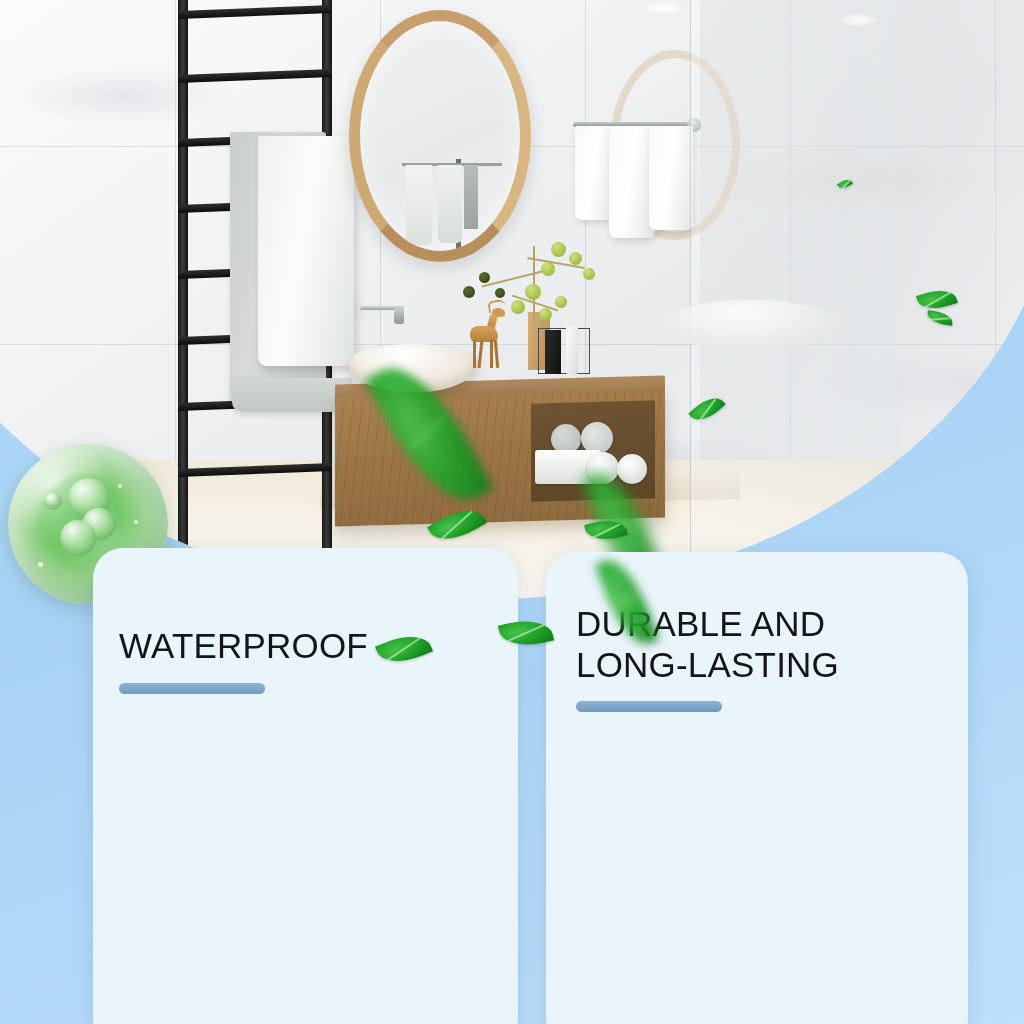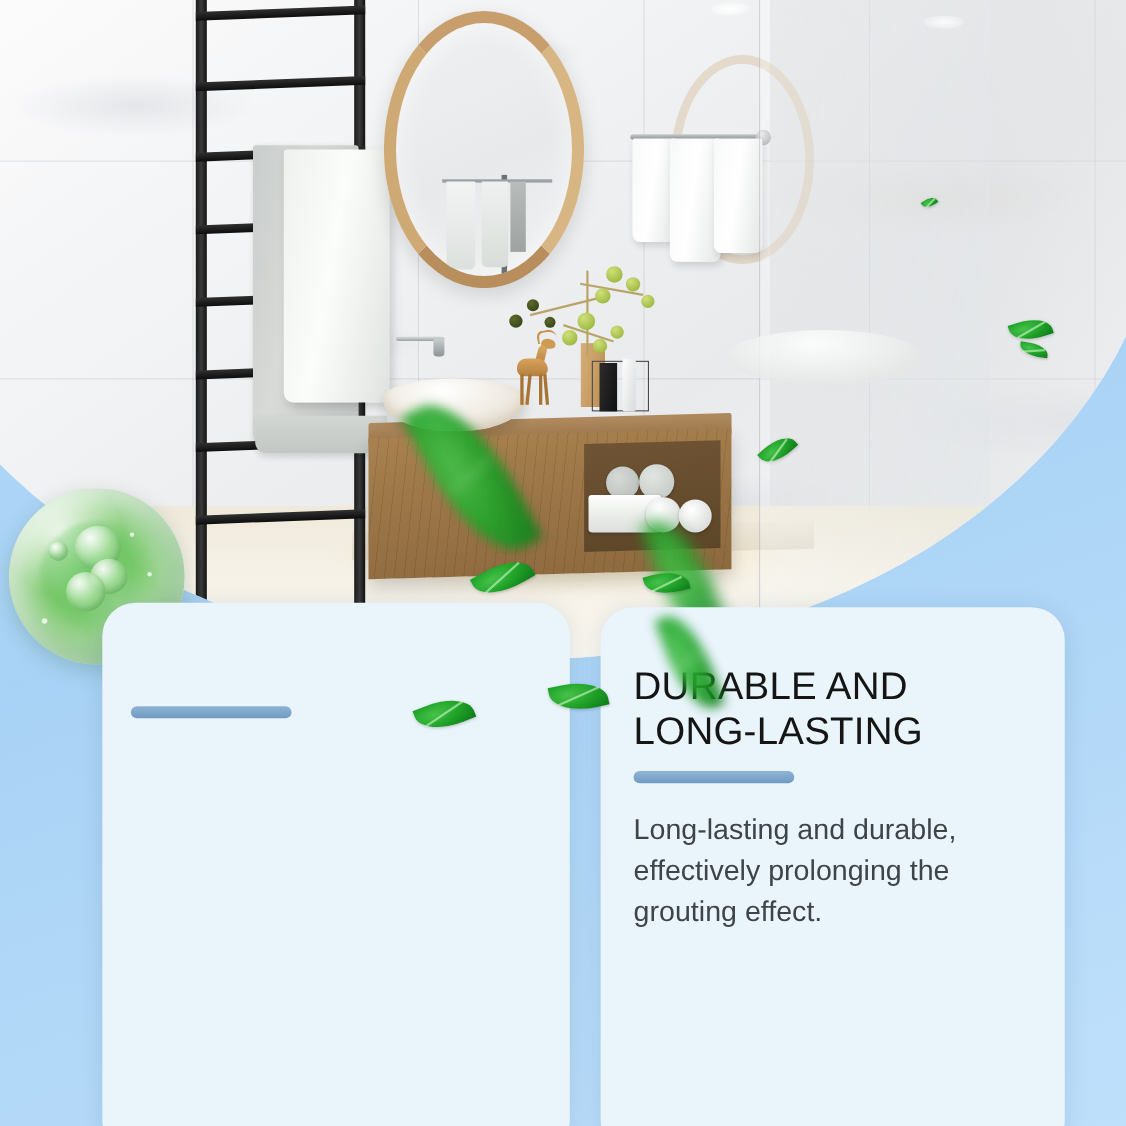--- a/index.html
+++ b/index.html
@@ -462,28 +462,28 @@
   <div class="bub" style="left:36px;top:48px;width:18px;height:18px;"></div>
   <div class="bub" style="left:108px;top:108px;width:16px;height:16px;"></div>
   <div class="spark" style="left:30px;top:118px;width:5px;height:5px;"></div>
   <div class="spark" style="left:110px;top:40px;width:4px;height:4px;"></div>
   <div class="spark" style="left:86px;top:128px;width:6px;height:6px;"></div>
   <div class="spark" style="left:126px;top:76px;width:4px;height:4px;"></div>
 </div>
 
 <div class="card" id="card-left">
   <div class="card-inner">
+    <div class="card-title">WATERPROOF</div>
     <div class="accent-bar"></div>
   </div>
 </div>
 
 <div class="card" id="card-right">
   <div class="card-inner">
     <div class="card-title">DURABLE AND
 LONG-LASTING</div>
     <div class="accent-bar"></div>
-    <div class="card-body">Long-lasting and durable, effectively prolonging the grouting effect.</div>
   </div>
 </div>
 
 <div class="leaf" style="left:378px;top:636px;width:52px;height:26px;transform:rotate(-22deg);"></div>
 <div class="leaf" style="left:500px;top:620px;width:52px;height:26px;transform:rotate(-12deg);"></div>
 <div class="leaf blur" style="left:610px;top:556px;width:34px;height:92px;transform:rotate(-20deg);"></div>
 
 </body></html>

